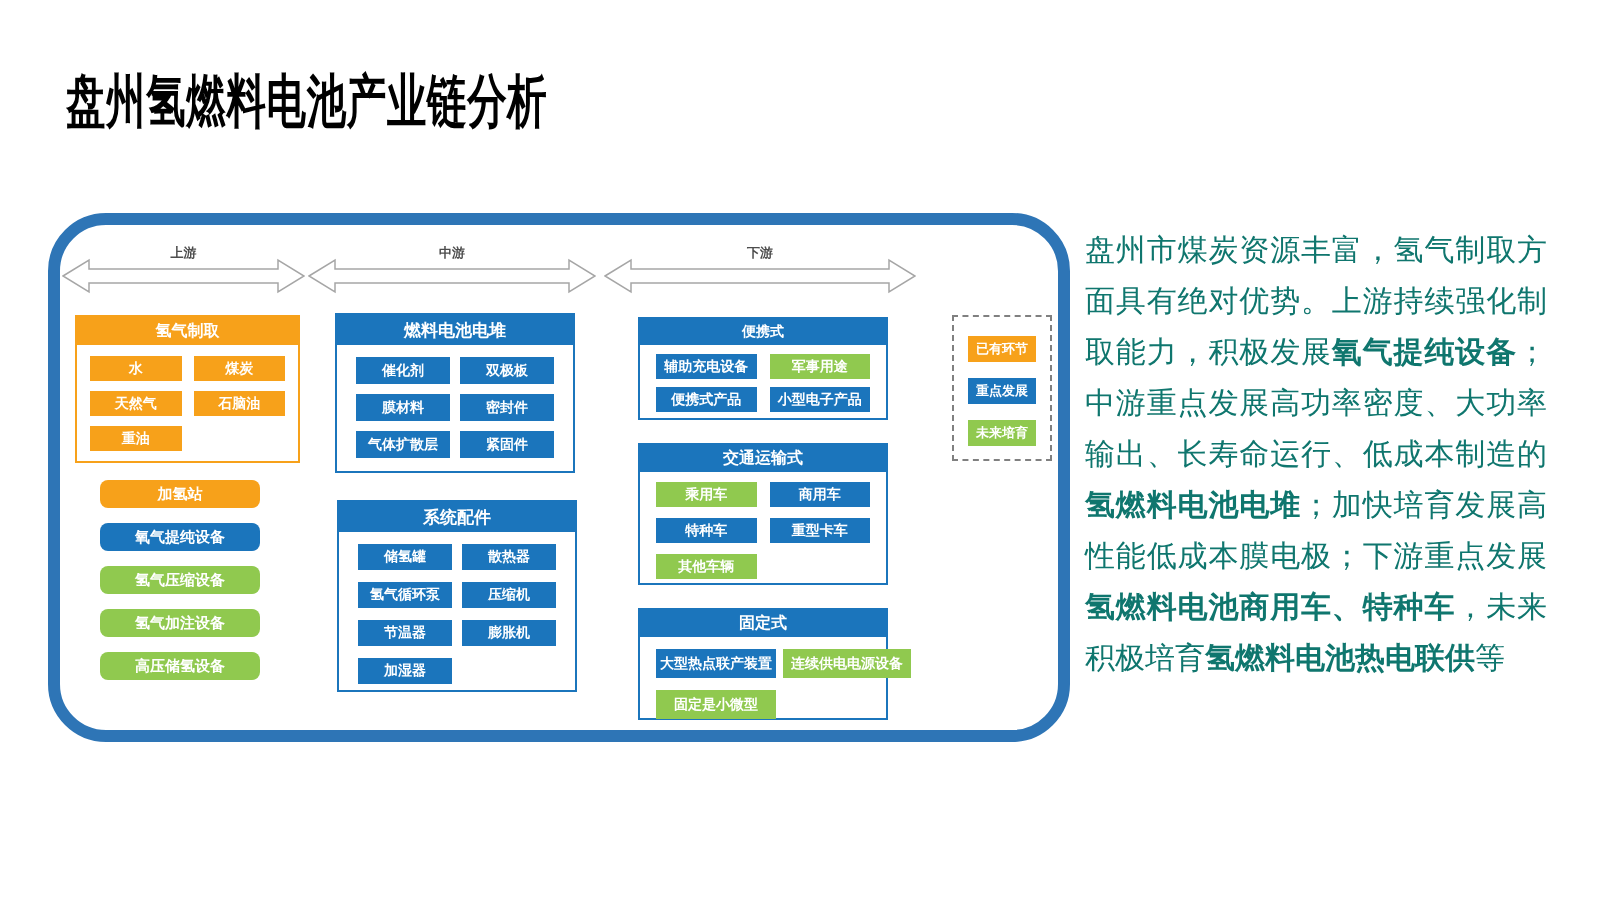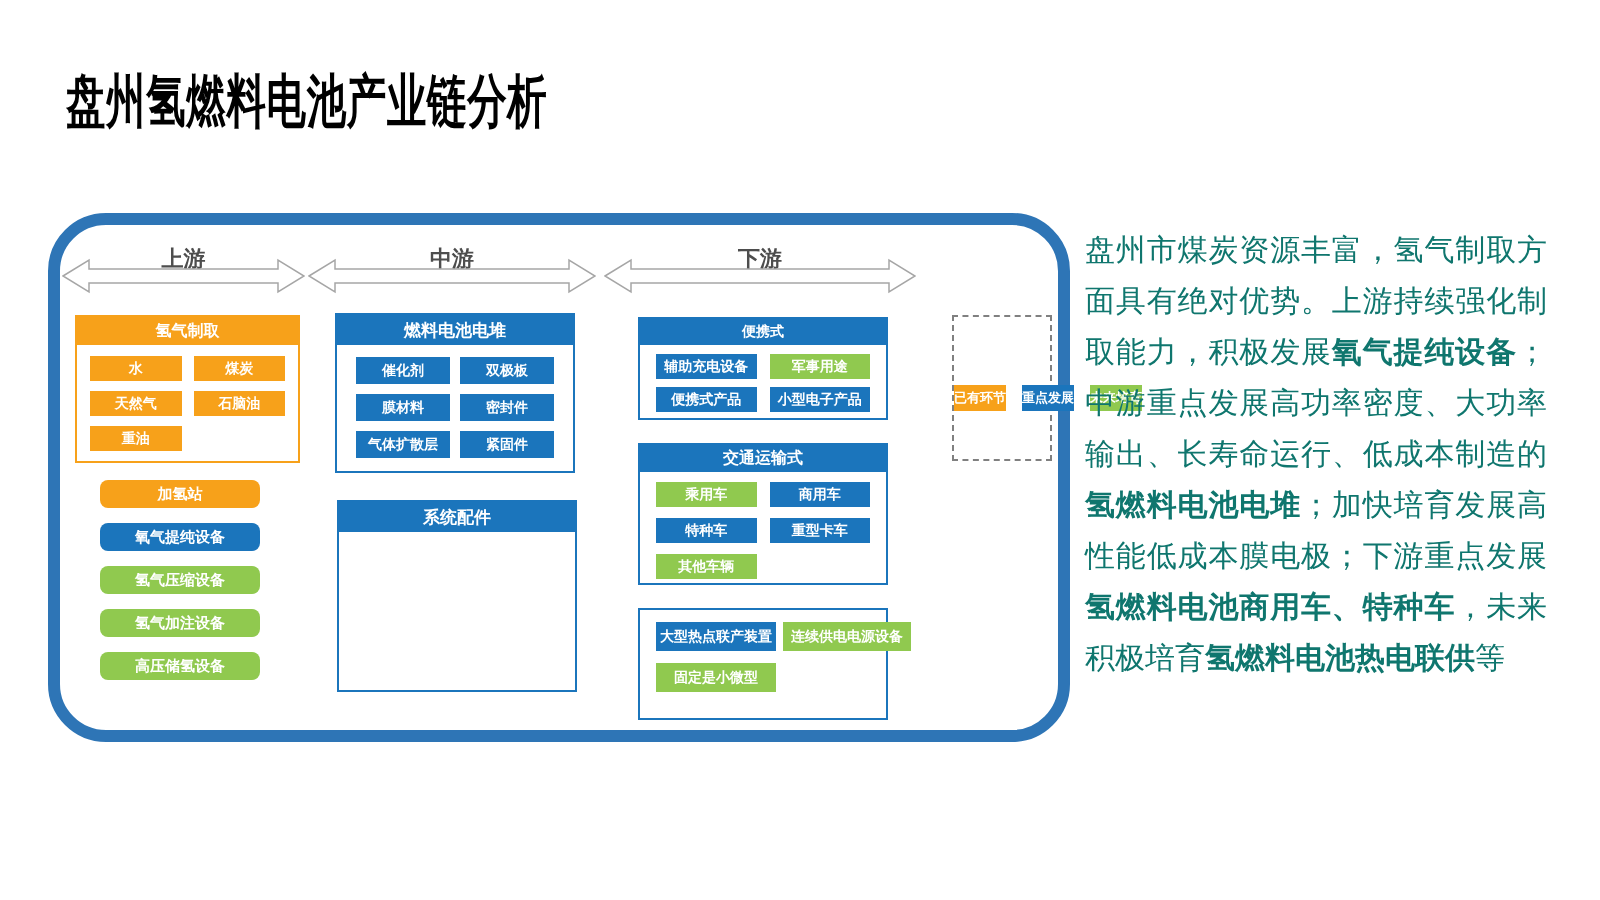--- a/index.html
+++ b/index.html
@@ -10,21 +10,21 @@
   .title{
     position:absolute;left:66px;top:72px;font-size:58px;line-height:1;
     font-weight:800;color:#000;white-space:nowrap;
     transform:scaleX(0.68);transform-origin:left center;letter-spacing:1px;
   }
   .frame{
     position:absolute;left:48px;top:213px;width:1022px;height:529px;
     border:12px solid var(--frame);border-radius:58px;box-sizing:border-box;background:#fff;
   }
   .stage-label{
-    position:absolute;top:244px;height:20px;font-size:22px;font-weight:700;
+    position:absolute;top:244px;height:20px;font-size:13px;font-weight:700;
     color:#4d4d4d;text-align:center;
   }
   #stage-label-up{left:62px;width:243px;}
   #stage-label-mid{left:308px;width:288px;}
   #stage-label-down{left:604px;width:312px;}
   .stage-arrow{position:absolute;top:256px;height:40px;}
   #arrow-up{left:62px;}
   #arrow-mid{left:308px;}
   #arrow-down{left:604px;}
   .group{
@@ -73,21 +73,21 @@
   #g-transport .items{display:grid;grid-template-columns:1fr 1fr;gap:11px 13px;padding:10px 16px;}
   #g-transport .chip{height:25px;}
 
   #g-stationary{left:638px;top:608px;width:250px;height:112px;}
   #g-stationary .group-header{height:27px;font-size:16px;}
   #g-stationary .items{display:grid;grid-template-columns:120px 128px;gap:12px 7px;padding:12px 16px;}
   #g-stationary .chip{height:29px;font-size:14px;}
 
   #legend{
     position:absolute;left:952px;top:315px;width:100px;height:146px;
-    border:2px dashed #808080;box-sizing:border-box;display:flex;flex-direction:row;
+    border:2px dashed #808080;box-sizing:border-box;display:flex;flex-direction:column;
     align-items:center;gap:16px;padding-top:19px;
   }
   #legend .chip{width:68px;height:26px;font-size:13px;}
 
   #description{
     position:absolute;left:1085px;top:224px;width:462px;
     font-size:30px;line-height:51px;color:#0f766e;text-align:justify;
   }
   #description .b{font-weight:700;}
   svg{display:block;}
@@ -139,20 +139,29 @@
     <div class="chip" data-type="key">双极板</div>
     <div class="chip" data-type="key">膜材料</div>
     <div class="chip" data-type="key">密封件</div>
     <div class="chip" data-type="key">气体扩散层</div>
     <div class="chip" data-type="key">紧固件</div>
   </div>
 </div>
 
 <div class="group" id="g-accessories" data-type="key">
   <div class="group-header" data-type="key">系统配件</div>
+  <div class="items">
+    <div class="chip" data-type="key">储氢罐</div>
+    <div class="chip" data-type="key">散热器</div>
+    <div class="chip" data-type="key">氢气循环泵</div>
+    <div class="chip" data-type="key">压缩机</div>
+    <div class="chip" data-type="key">节温器</div>
+    <div class="chip" data-type="key">膨胀机</div>
+    <div class="chip" data-type="key">加湿器</div>
+  </div>
 </div>
 
 <div class="group" id="g-portable" data-type="key">
   <div class="group-header" data-type="key">便携式</div>
   <div class="items">
     <div class="chip" data-type="key">辅助充电设备</div>
     <div class="chip" data-type="future">军事用途</div>
     <div class="chip" data-type="key">便携式产品</div>
     <div class="chip" data-type="key">小型电子产品</div>
   </div>
@@ -163,20 +172,21 @@
   <div class="items">
     <div class="chip" data-type="future">乘用车</div>
     <div class="chip" data-type="key">商用车</div>
     <div class="chip" data-type="key">特种车</div>
     <div class="chip" data-type="key">重型卡车</div>
     <div class="chip" data-type="future">其他车辆</div>
   </div>
 </div>
 
 <div class="group" id="g-stationary" data-type="key">
+  <div class="group-header" data-type="key">固定式</div>
   <div class="items">
     <div class="chip" data-type="key">大型热点联产装置</div>
     <div class="chip" data-type="future">连续供电电源设备</div>
     <div class="chip" data-type="future">固定是小微型</div>
   </div>
 </div>
 
 <div id="legend">
   <div class="chip" data-type="existing">已有环节</div>
   <div class="chip" data-type="key">重点发展</div>

